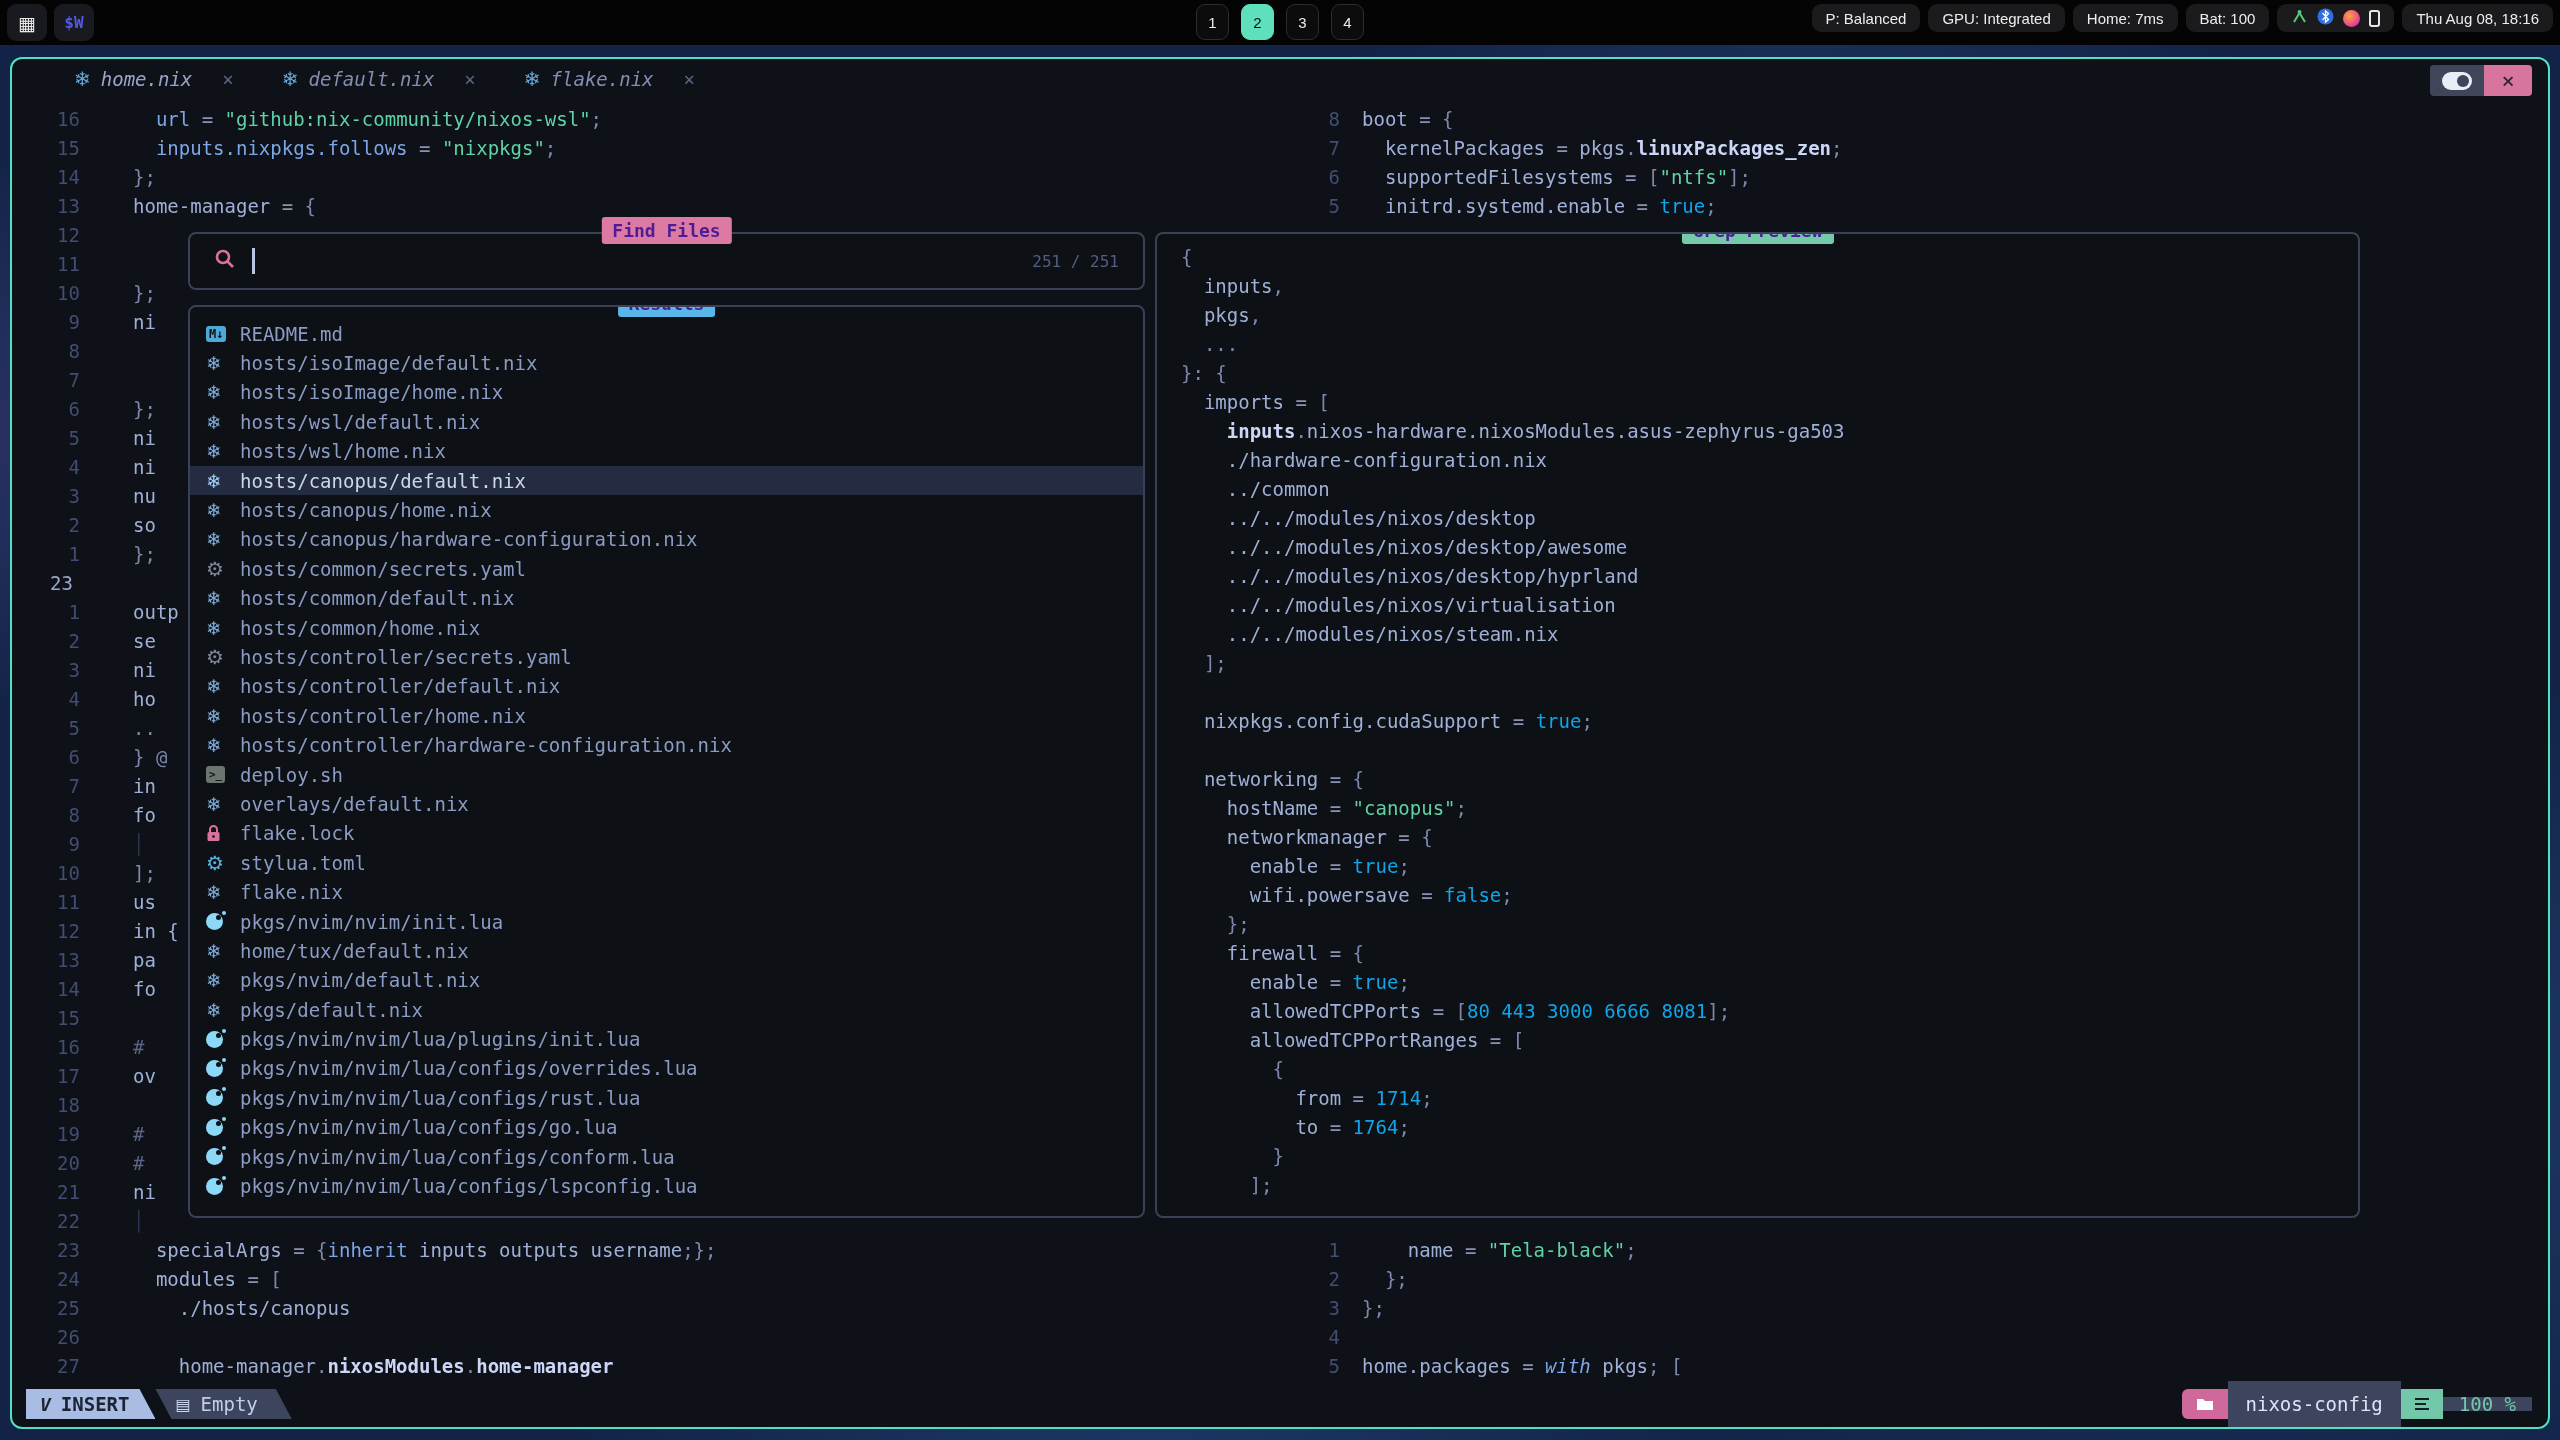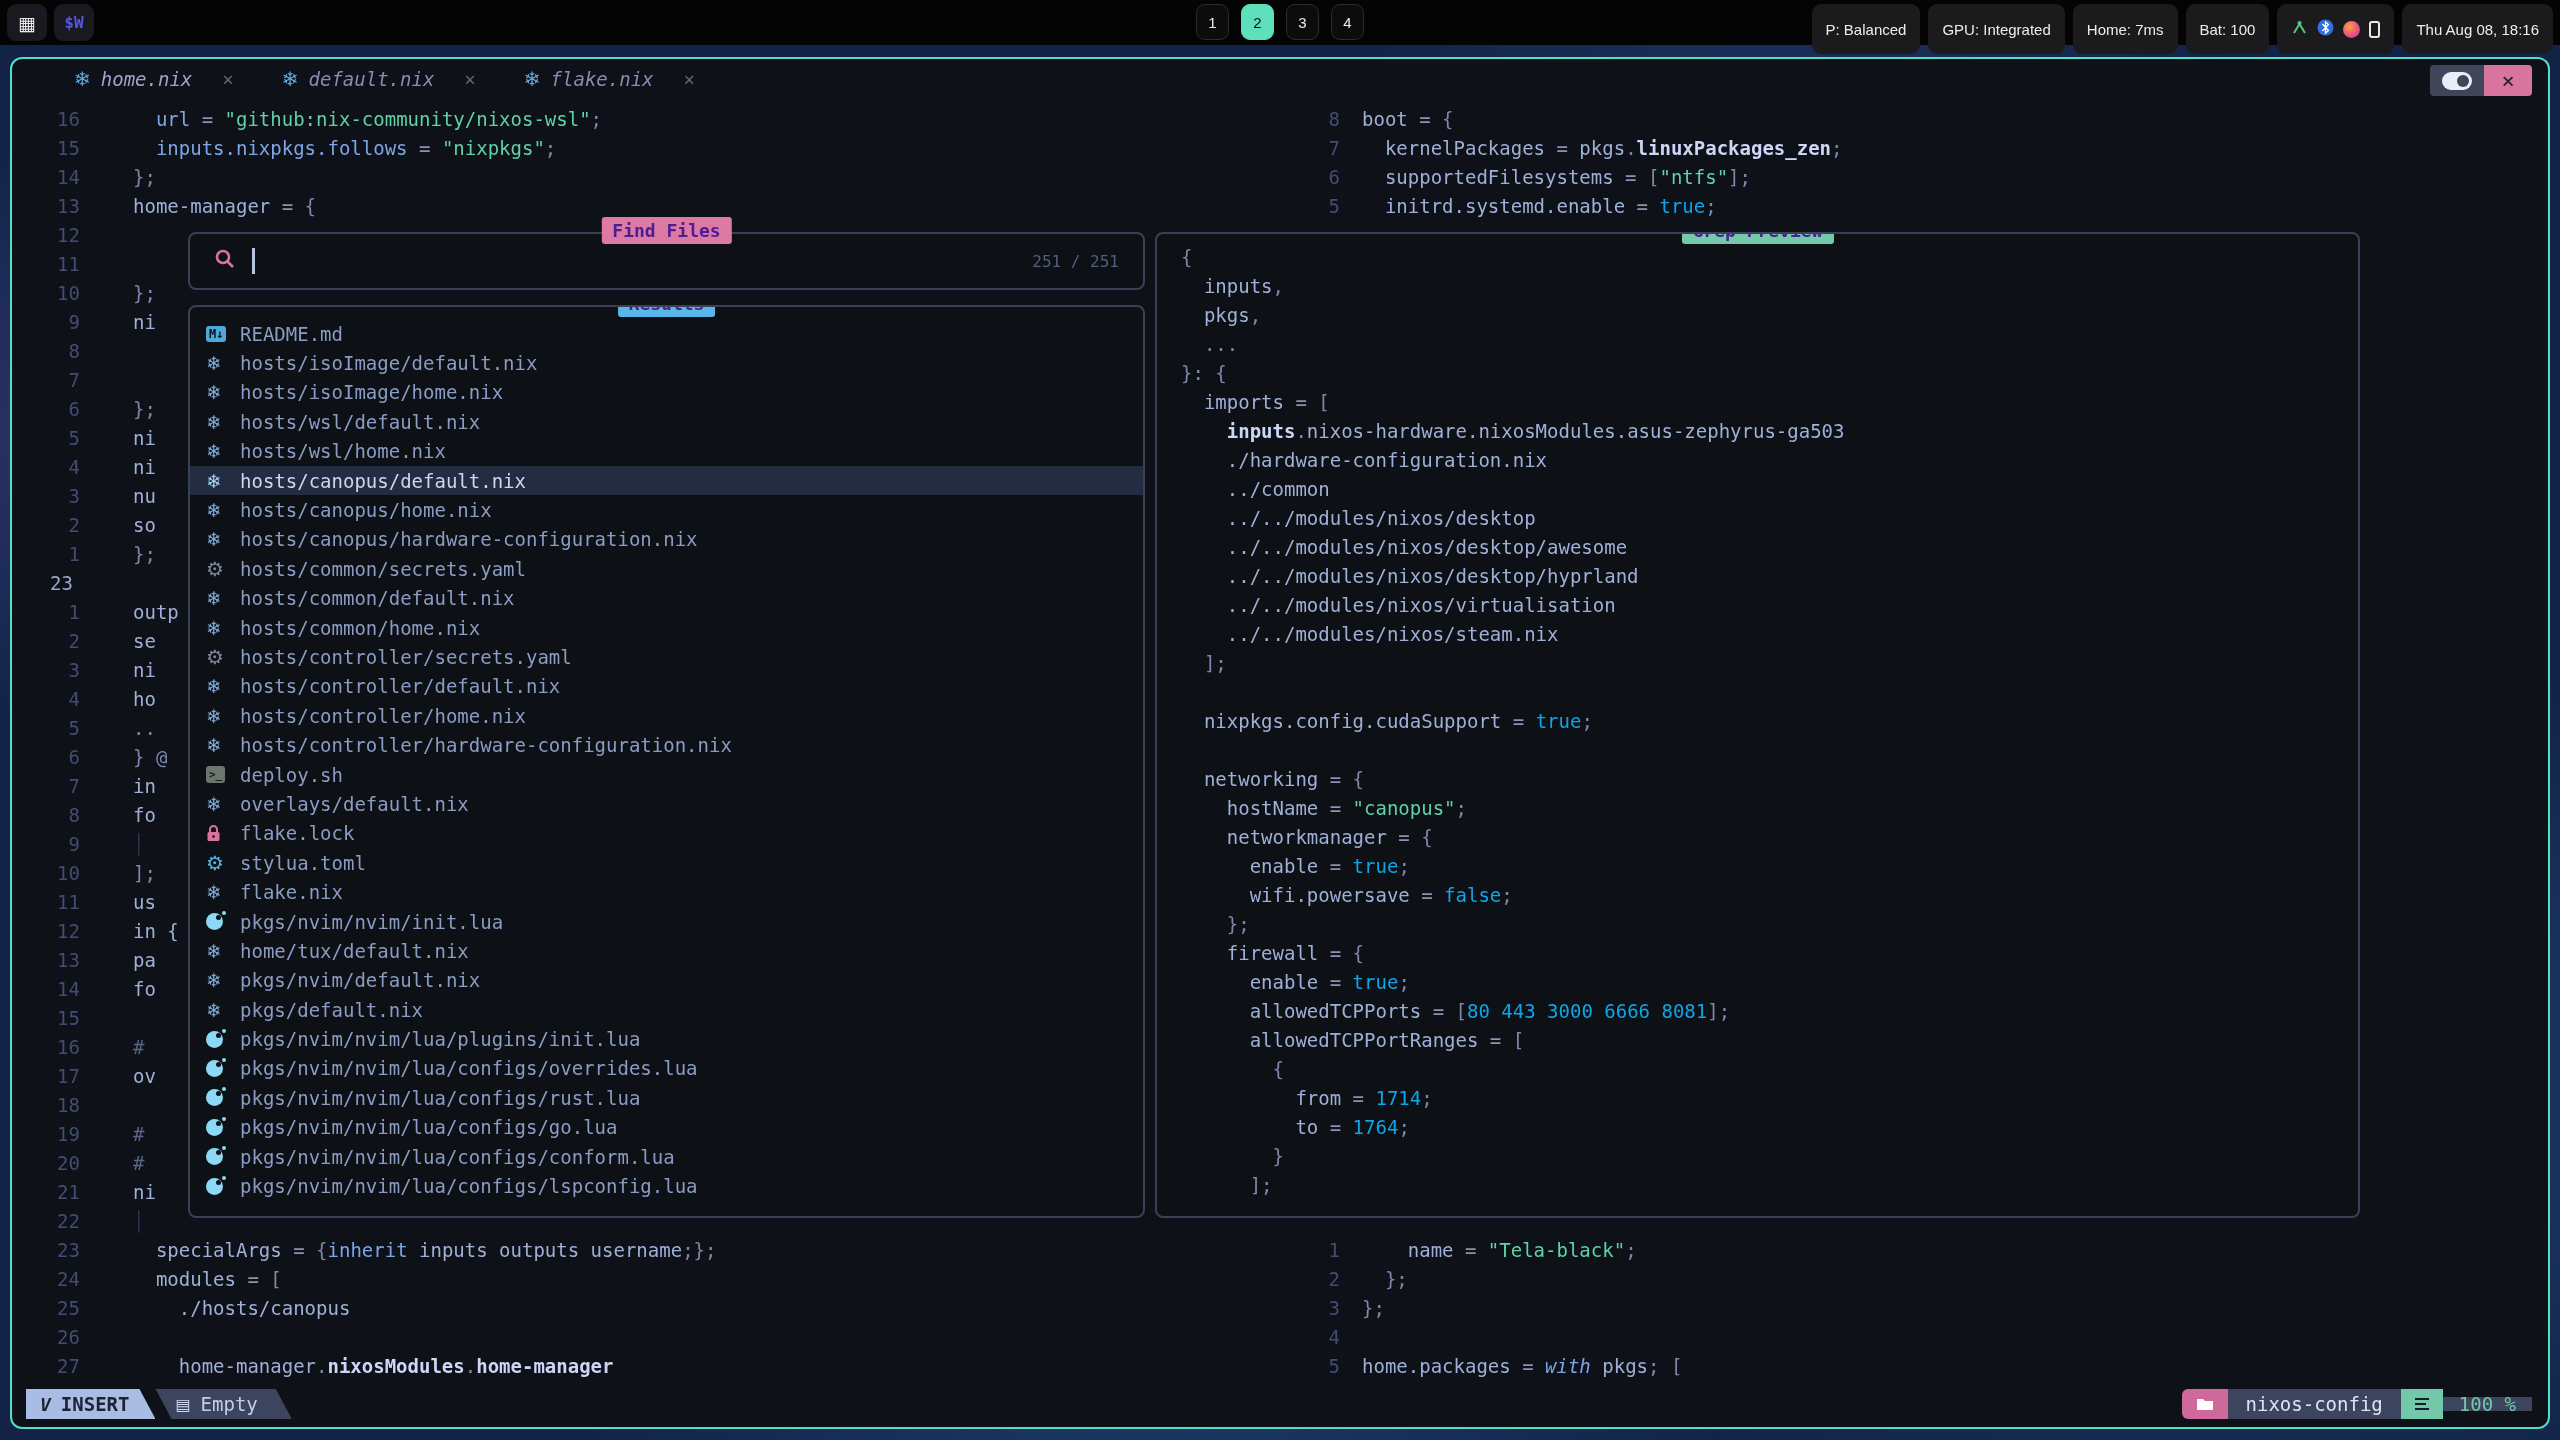--- a/index.html
+++ b/index.html
@@ -17,21 +17,21 @@
   .waybar { position:absolute; left:0; top:0; width:2560px; height:45px; background:#040404; }
   .wb-left { position:absolute; left:7px; top:4px; display:flex; gap:7px; }
   .icon-btn { width:40px; height:37px; background:#191920; border-radius:9px; display:flex; align-items:center; justify-content:center; }
   .grid-glyph { color:#e8e8e8; font-family:"DejaVu Sans",sans-serif; font-size:19px; }
   .logo-glyph { color:#5457e8; font-size:16px; font-weight:bold; }
   .ws-group { position:absolute; left:50%; top:4px; transform:translateX(-50%); display:flex; gap:12px; }
   .ws { width:33px; height:36px; border-radius:9px; background:#0c0c0c; border:1px solid #2c2c2c; color:#ececec;
         font:15px "Liberation Sans",sans-serif; display:flex; align-items:center; justify-content:center; }
   .ws.active { background:#5fe0bd; border-color:#5fe0bd; color:#0d0d0d; }
   .wb-right { position:absolute; right:7px; top:4px; display:flex; gap:8px; align-items:center; }
-  .pill { height:50px; background:#1b1b1d; border-radius:9px; display:flex; align-items:center; gap:9px;
+  .pill { height:28px; background:#1b1b1d; border-radius:9px; display:flex; align-items:center; gap:9px;
           padding:0 14px; color:#ededed; font:15px "Liberation Sans",sans-serif; white-space:nowrap; }
   .tray-dot { width:17px; height:17px; border-radius:50%; display:inline-block; }
   .media-dot { background:radial-gradient(circle at 38% 35%, #ffa23c, #e0359f 75%); }
   .phone-glyph { width:11px; height:17px; border:2px solid #e8e8e8; border-radius:3px; display:inline-block; }
 
   
   .win { position:absolute; left:10px; top:57px; width:2540px; height:1372px; background:#0e1117;
          border:2px solid #54dfc0; border-radius:12px; }
   .win-inner { position:absolute; inset:0; overflow:hidden; border-radius:10px; }
 
@@ -94,21 +94,21 @@
   
   .statusline { position:absolute; left:2px; right:2px; bottom:8px; height:30px; display:flex; align-items:center; font-size:19px; }
   .seg-mode { margin-left:12px; height:30px; background:#a9bce4; color:#1c2433; font-weight:bold; display:flex; align-items:center;
               gap:10px; padding:0 26px 0 14px; clip-path:polygon(0 0, calc(100% - 16px) 0, 100% 100%, 0 100%); position:relative; z-index:2; }
   .vim-glyph { font-style:italic; font-weight:bold; font-size:18px; }
   .seg-file { height:30px; background:#3d455e; color:#c3cdea; display:flex; align-items:center; gap:10px; margin-left:-8px;
               padding:0 34px 0 28px; clip-path:polygon(8px 0, calc(100% - 16px) 0, 100% 100%, 24px 100%); }
   .file-glyph { font-family:"DejaVu Sans",sans-serif; font-size:16px; color:#ced7f0; }
   .st-right { margin-left:auto; margin-right:14px; display:flex; align-items:center; height:30px; }
   .folder-seg { width:46px; height:30px; background:#d0699b; border-radius:6px 0 0 6px; display:flex; align-items:center; justify-content:center; }
-  .repo-seg { height:30px; background:#3d455e; color:#dde4f5; display:flex; align-items:center; padding:0 18px; }
+  .repo-seg { height:46px; background:#3d455e; color:#dde4f5; display:flex; align-items:center; padding:0 18px; }
   .lines-seg { width:42px; height:30px; background:#72c8a8; display:flex; align-items:center; justify-content:center; }
   .pct-seg { height:14px; background:#3d455e; color:#72c8a8; display:flex; align-items:center; padding:0 16px; }
 </style>
 </head>
 <body>
 
 <div class="waybar">
   <div class="wb-left">
     <div class="icon-btn">
       <span class="grid-glyph">▦</span>

